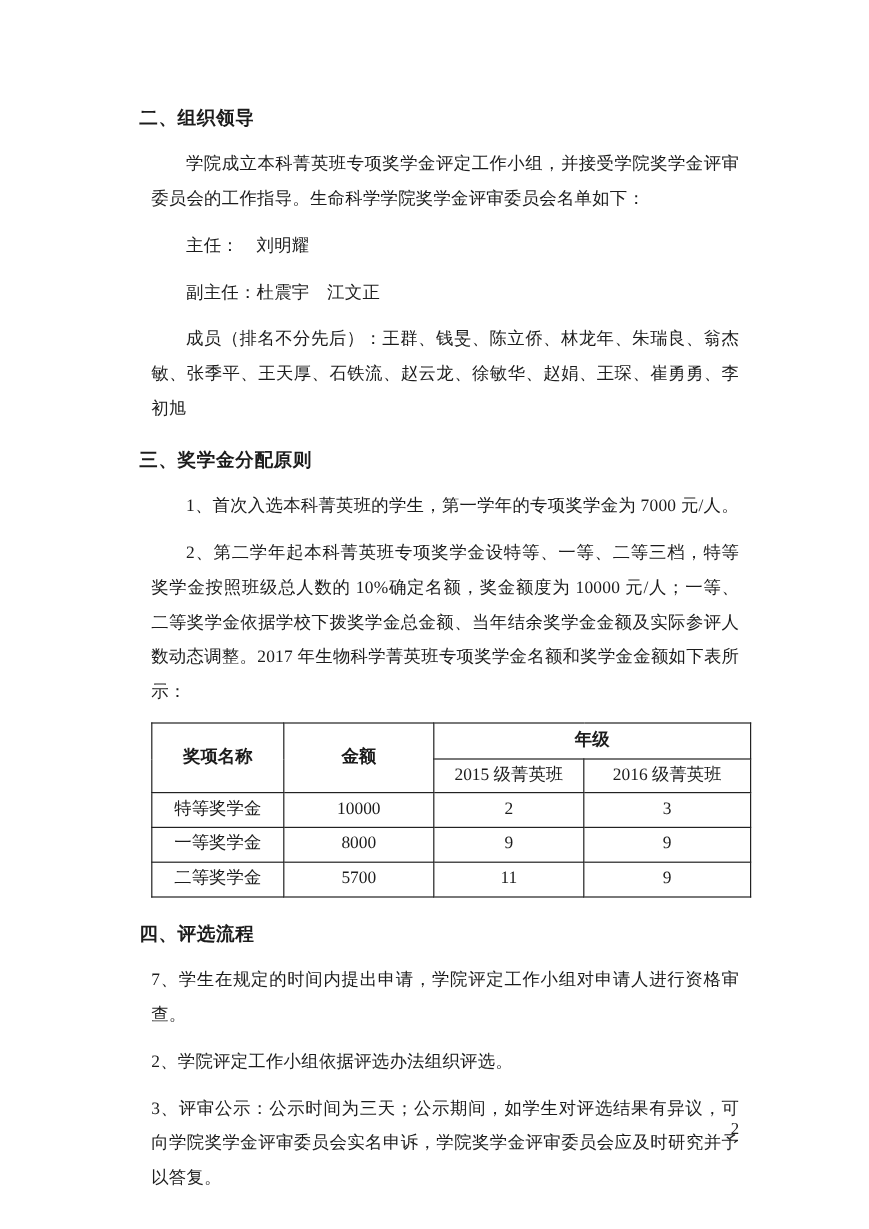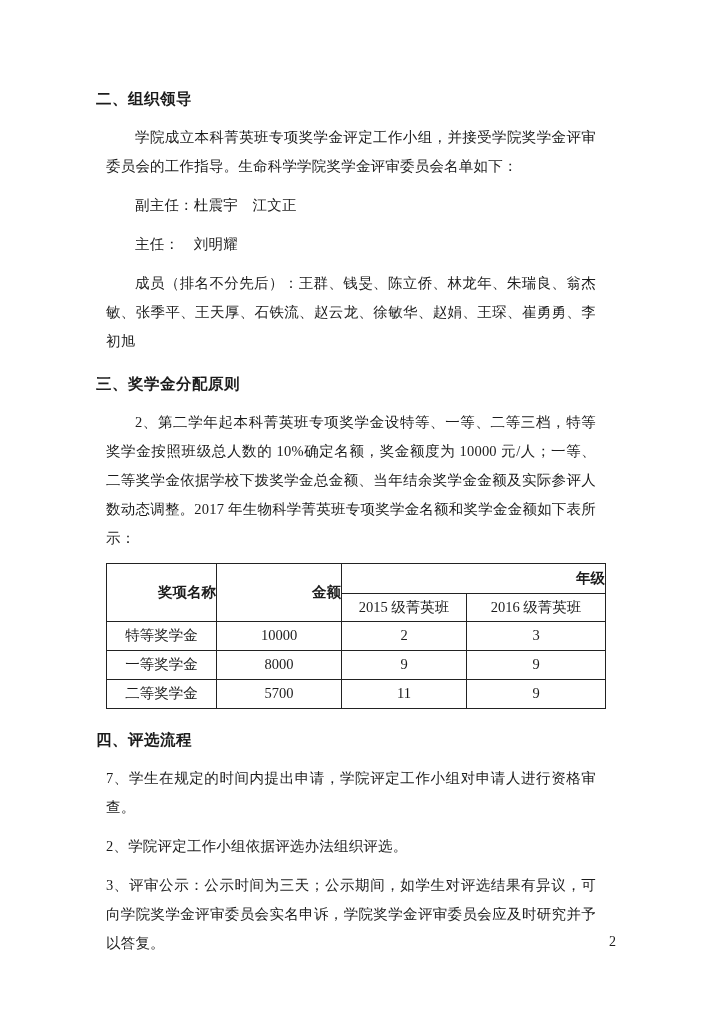--- a/index.html
+++ b/index.html
@@ -8,21 +8,21 @@
     position: relative;
     width: 724px;
     height: 1024px;
     background: #ffffff;
     overflow: hidden;
     font-family: "Liberation Serif", "DejaVu Serif", serif;
     color: #1c1c1c;
   }
   .content {
     position: absolute;
-    left: 96px;
+    left: 116px;
     top: 84px;
     width: 510px;
   }
   .para {
     margin: 10px;
     font-size: 14.5px;
     line-height: 29px;
     text-align: justify;
     letter-spacing: 0.2px;
   }
@@ -47,46 +47,47 @@
     margin: 5px 0 0 10px;
   }
   table.award-table td {
     border: 1px solid #222222;
     text-align: center;
     vertical-align: middle;
     font-size: 14.5px;
     padding: 0;
     line-height: 1.2;
   }
-  table.award-table td.th { font-weight: bold; text-align: right; }
+  table.award-table td.th { font-weight: bold; }
   tr.hdr-top td { height: 30px; }
   tr.hdr-sub td { height: 28px; font-weight: normal; }
   tr.data-row td { height: 29px; }
   .page-number {
     position: absolute;
     top: 932px;
     right: 108px;
     font-size: 14px;
     line-height: 20px;
     color: #1c1c1c;
   }
 </style>
 </head>
 <body>
 
 <div class="page">
   <div class="content">
 
     <h2 class="sec-heading mb-head">二、组织领导</h2>
     <p class="para indent">学院成立本科菁英班专项奖学金评定工作小组，并接受学院奖学金评审委员会的工作指导。生命科学学院奖学金评审委员会名单如下：</p>
+    <p class="para indent">主任：　刘明耀</p>
     <p class="para indent">副主任：杜震宇　江文正</p>
-    <p class="para indent">主任：　刘明耀</p>
     <p class="para indent">成员（排名不分先后）：王群、钱旻、陈立侨、林龙年、朱瑞良、翁杰敏、张季平、王天厚、石铁流、赵云龙、徐敏华、赵娟、王琛、崔勇勇、李初旭</p>
 
     <h2 class="sec-heading mt-sec3 mb-head">三、奖学金分配原则</h2>
+    <p class="para indent">1、首次入选本科菁英班的学生，第一学年的专项奖学金为 7000 元/人。</p>
     <p class="para indent">2、第二学年起本科菁英班专项奖学金设特等、一等、二等三档，特等奖学金按照班级总人数的 10%确定名额，奖金额度为 10000 元/人；一等、二等奖学金依据学校下拨奖学金总金额、当年结余奖学金金额及实际参评人数动态调整。2017 年生物科学菁英班专项奖学金名额和奖学金金额如下表所示：</p>
 
     <table class="award-table">
       <colgroup>
         <col style="width:110px">
         <col style="width:125px">
         <col style="width:125px">
         <col style="width:139px">
       </colgroup>
       <tbody>

